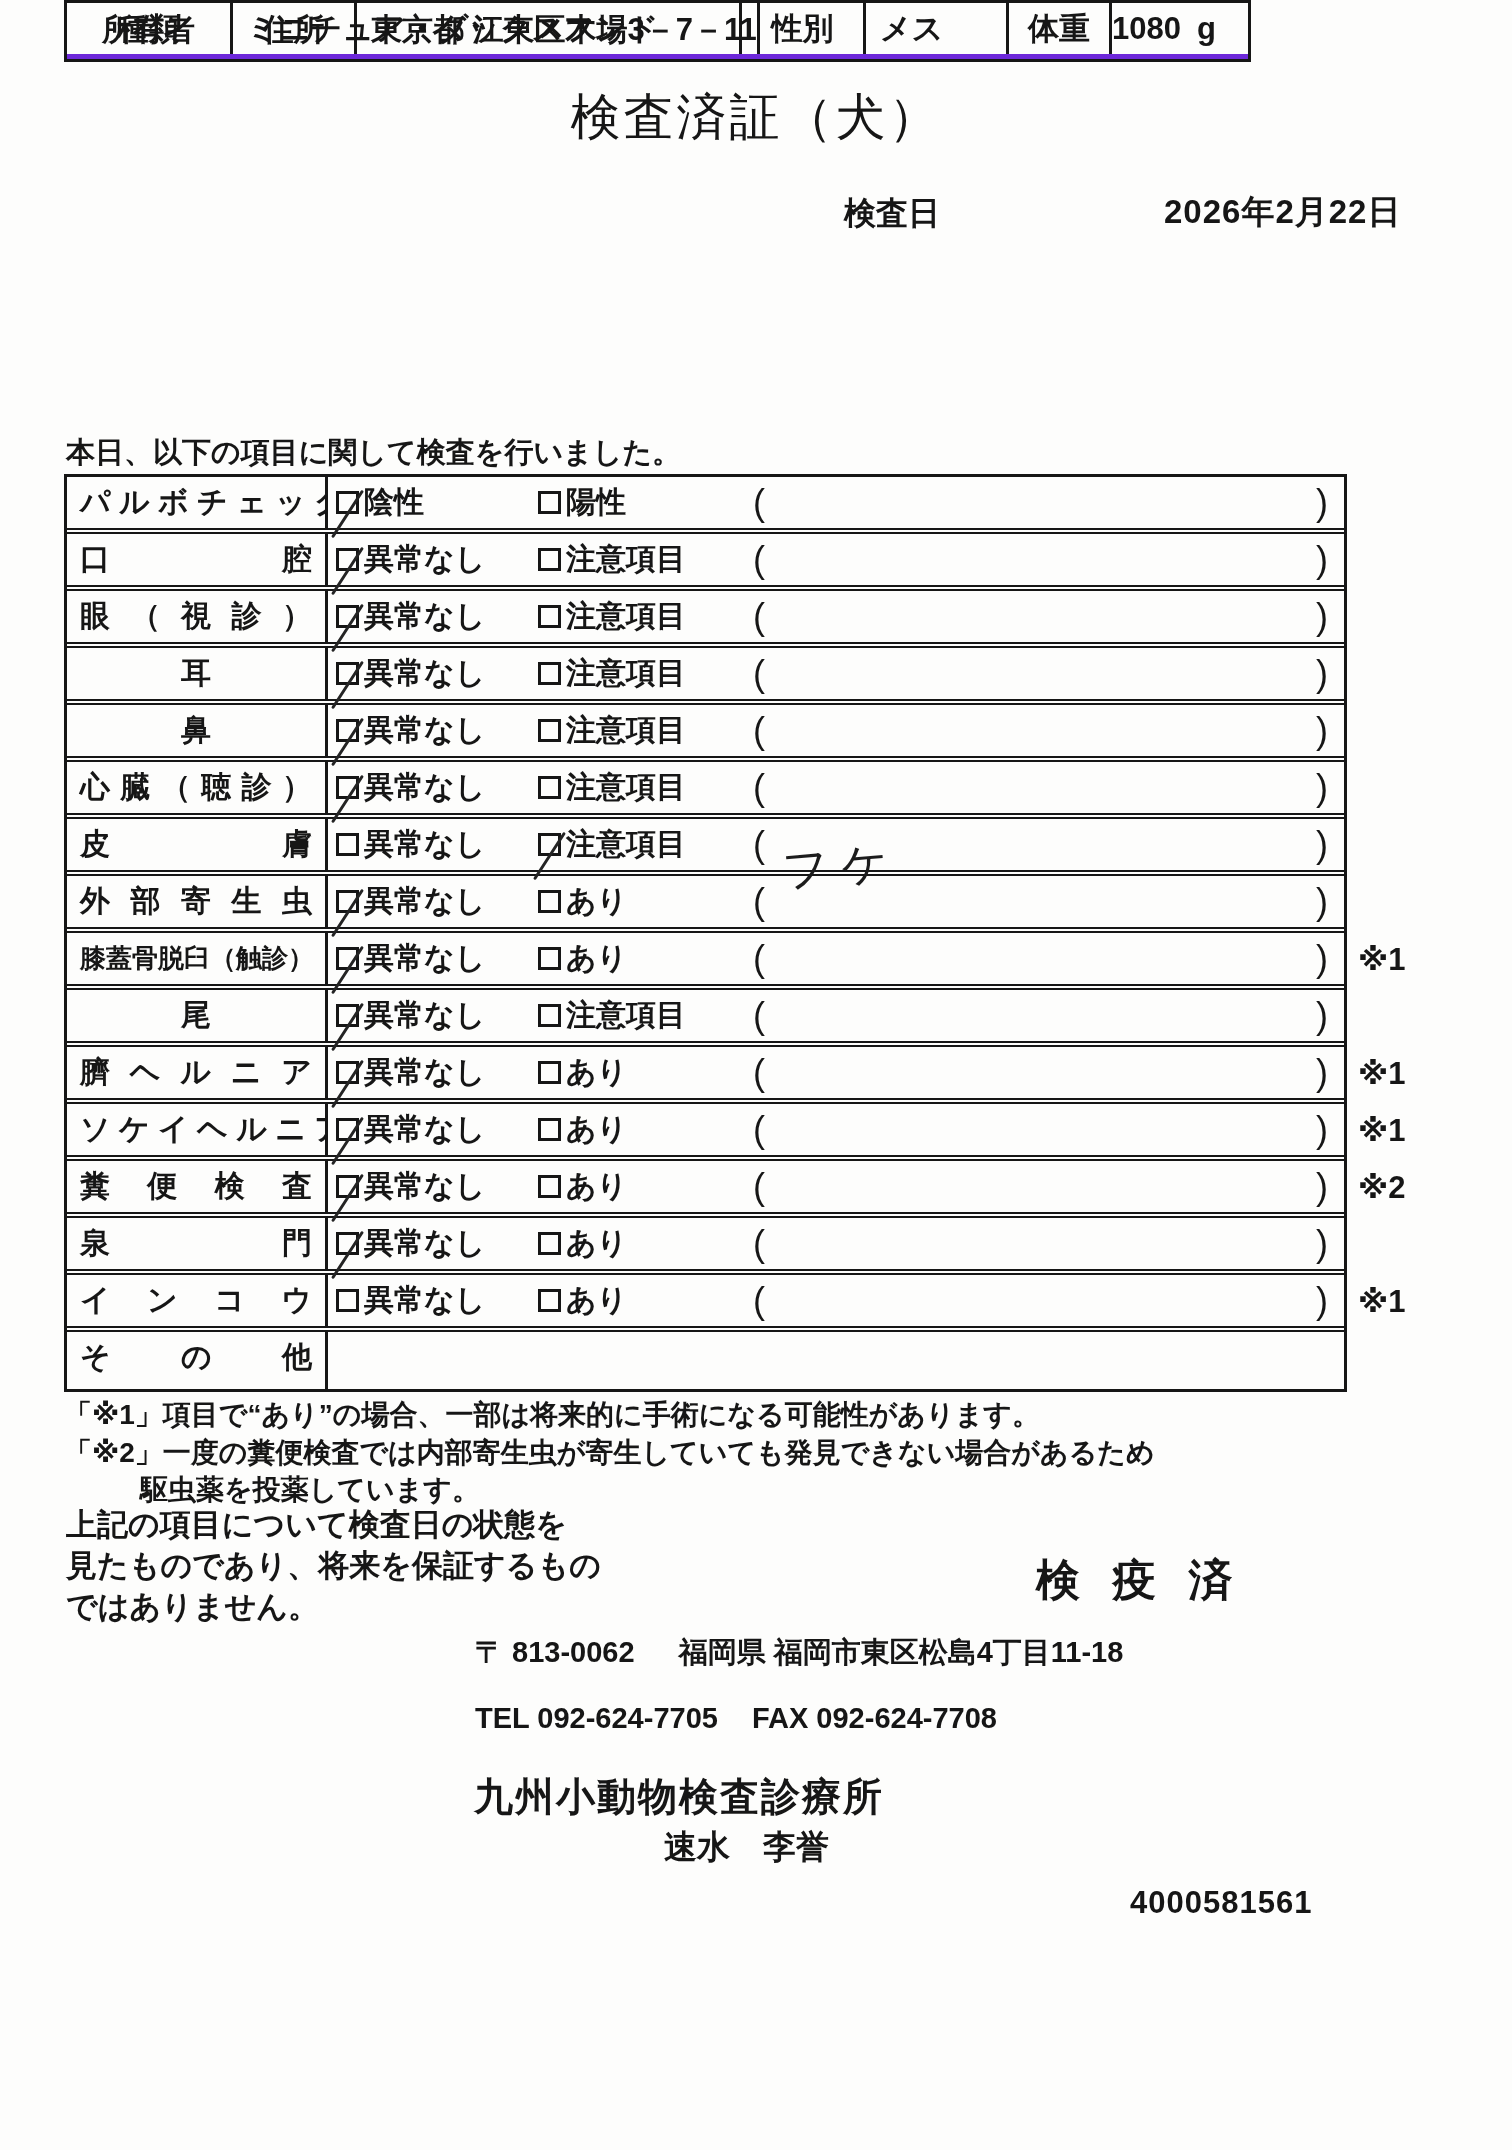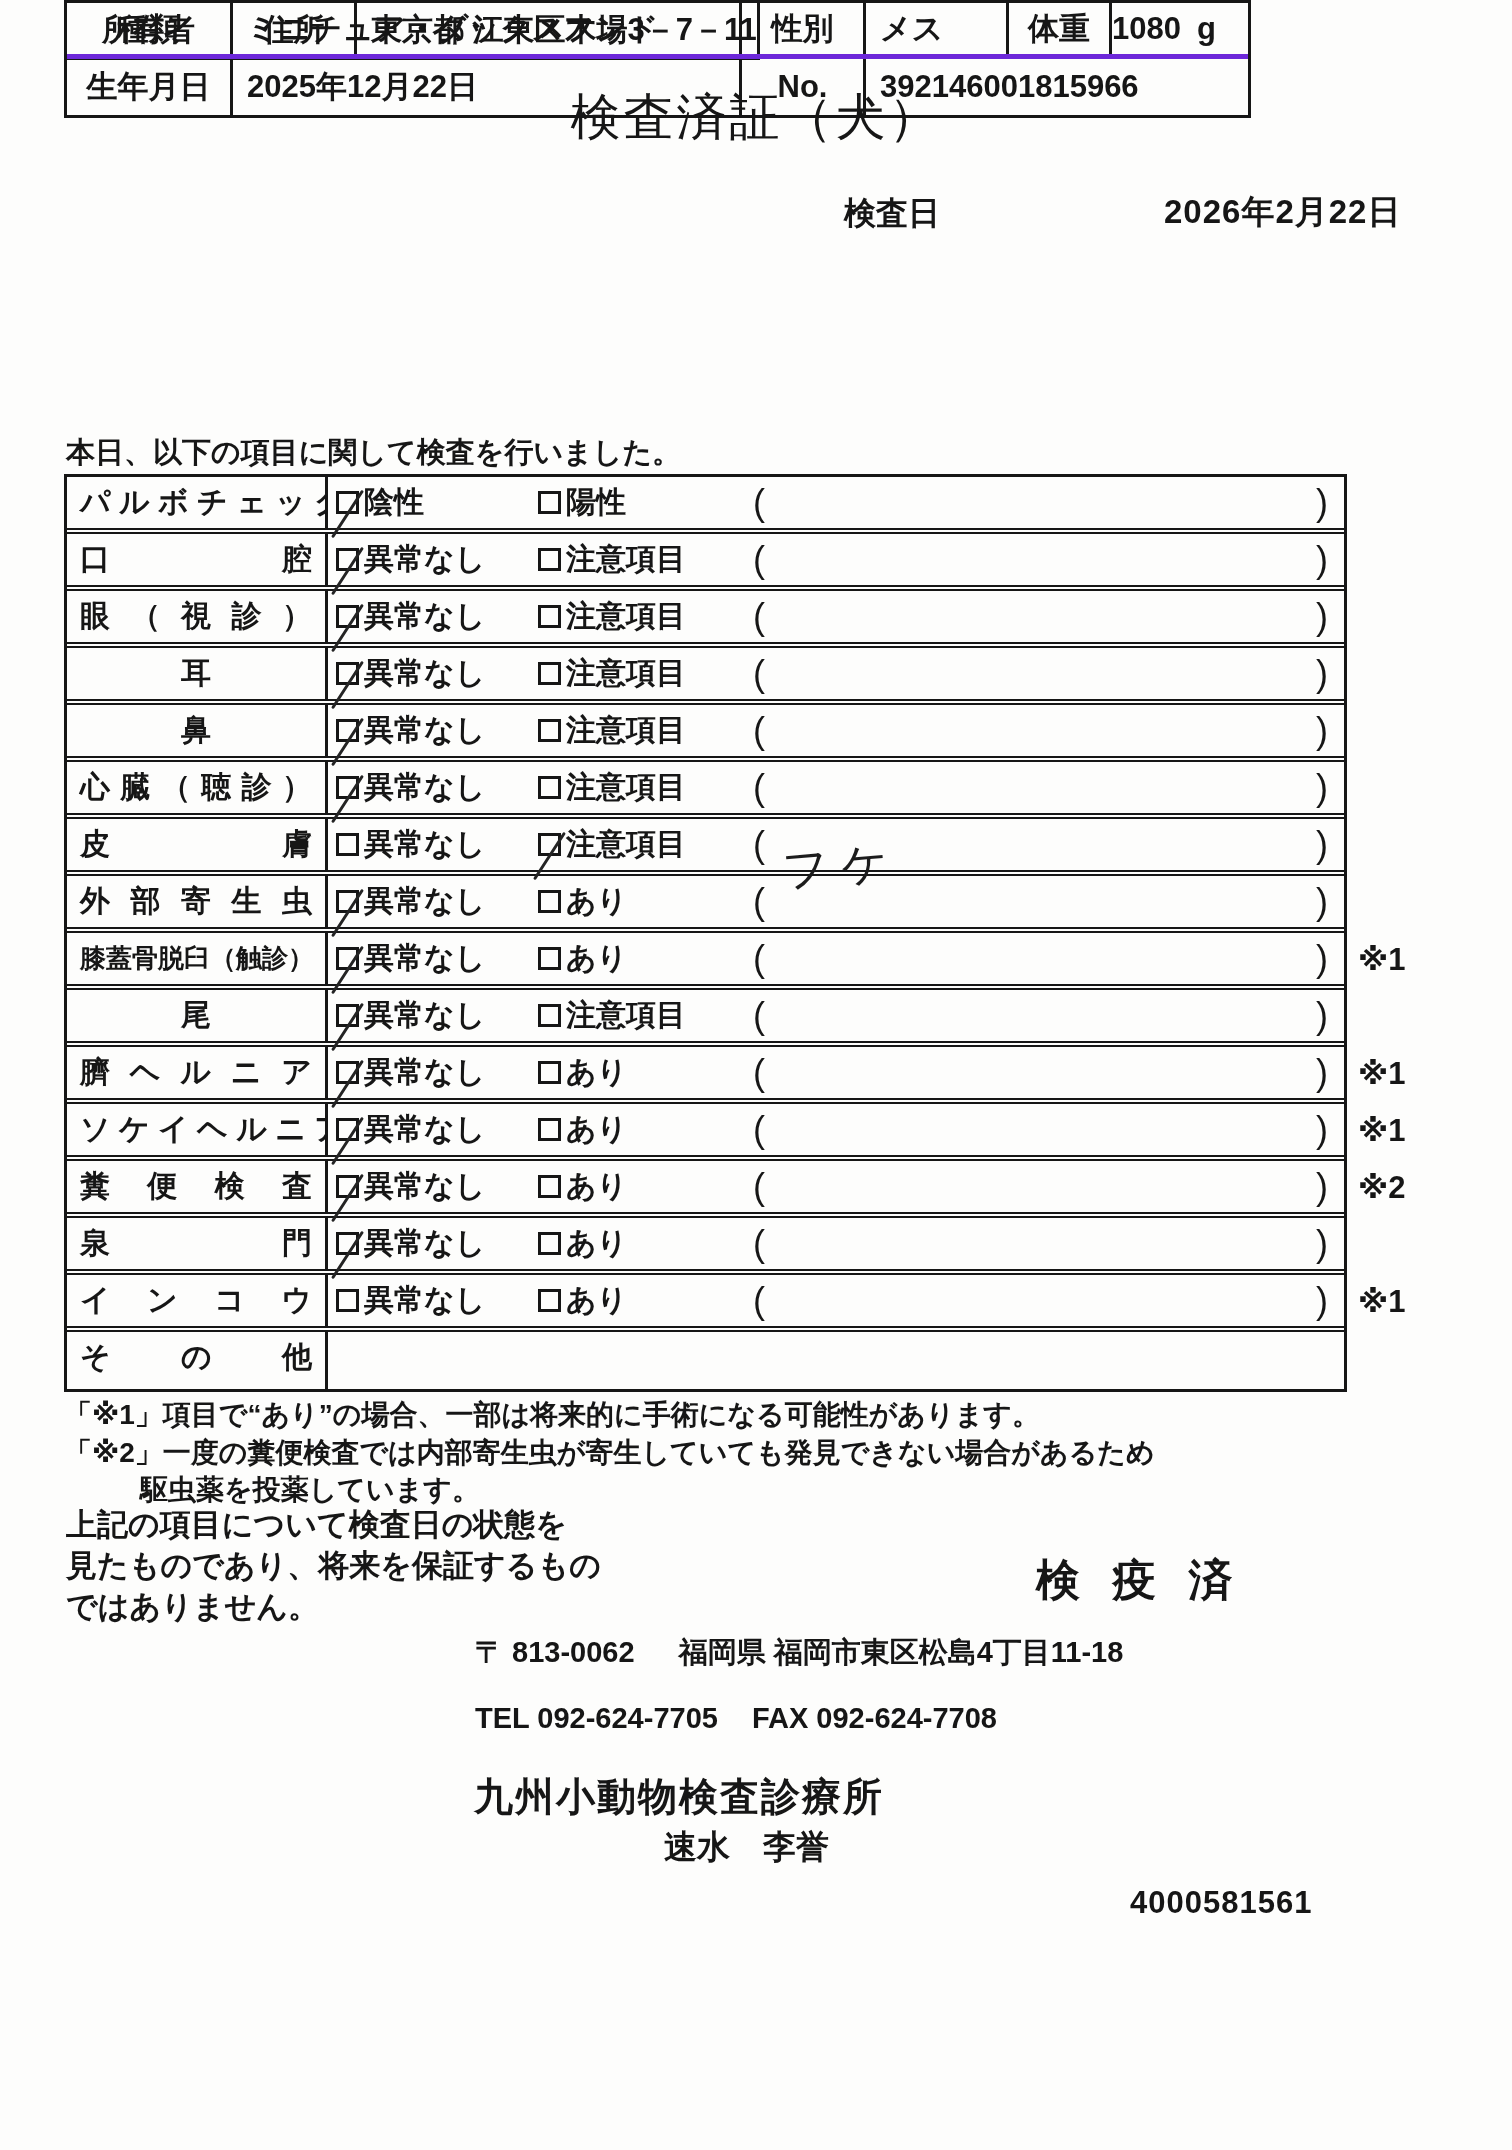--- a/index.html
+++ b/index.html
@@ -87,26 +87,20 @@
       <div class="cell head w1">種類</div>
       <div class="cell val w2">ミニチュア・ダックスフンド</div>
       <div class="cell head w3">性別</div>
       <div class="cell val w4a">メス</div>
       <div class="cell head w5">体重</div>
       <div class="cell flex1 last weight-cell">
         <span>1080</span>
         <span>g</span>
       </div>
     </div>
-    <div class="trow">
-      <div class="cell head w1">生年月日</div>
-      <div class="cell val w2">2025年12月22日</div>
-      <div class="cell head w3">No.</div>
-      <div class="cell val flex1 last">392146001815966</div>
-    </div>
   </div>
 
   <div class="intro">本日、以下の項目に関して検査を行いました。</div>
 
   <div class="checklist">
 
     <div class="crow">
       <div class="lbl">パ ル ボ チ ェ ッ ク</div>
       <div class="opt o1">
           <span class="cb on"></span>

